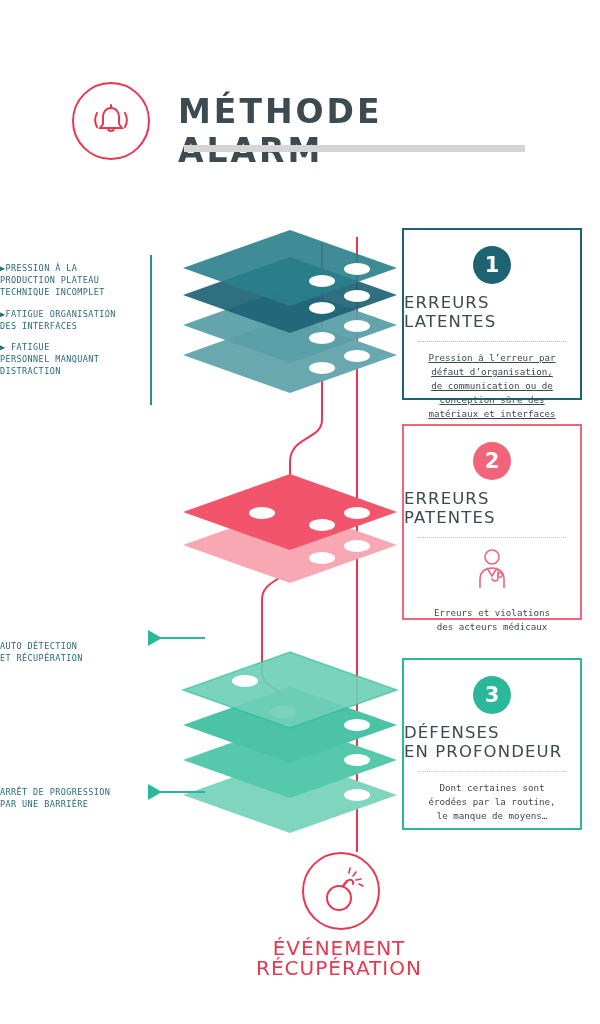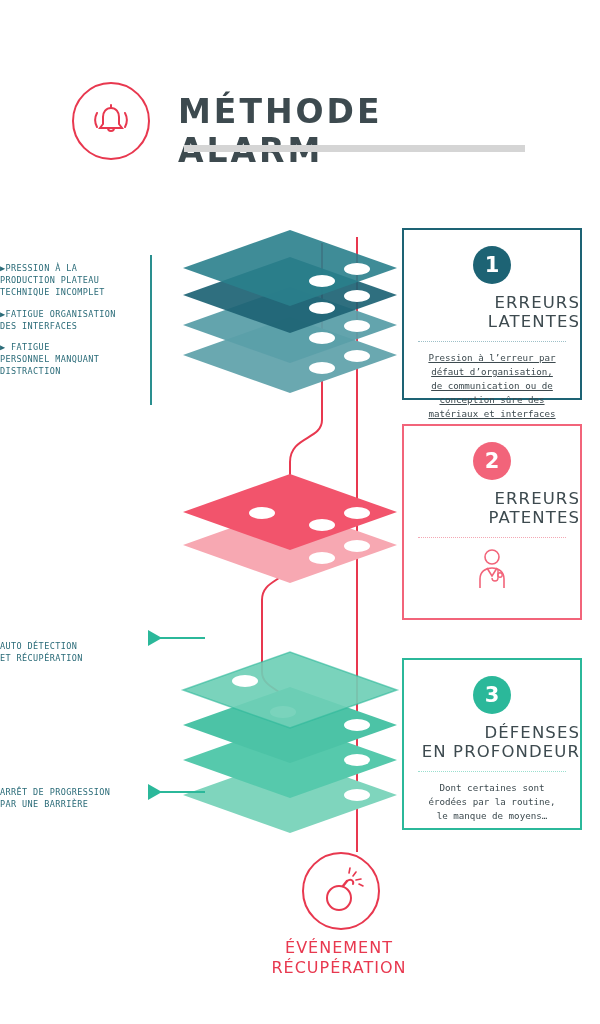--- a/index.html
+++ b/index.html
@@ -27,21 +27,21 @@
   .rule-v{position:absolute;width:2px;background:#2a8f8f;}
 
   
   .card{position:absolute;box-sizing:border-box;background:#fff;}
   .card .num{
     width:38px;height:38px;border-radius:50%;margin:0 auto;
     display:flex;align-items:center;justify-content:center;
     color:#fff;font-size:21px;font-family:"DejaVu Sans",sans-serif;font-weight:bold;
   }
   .card .ttl{
-    text-align:right;font-size:16.5px;letter-spacing:1.1px;
+    text-align:left;font-size:16.5px;letter-spacing:1.1px;
     font-family:"DejaVu Sans",sans-serif;margin-top:9px;color:#3d4a4f;
   }
   .card .sep{border-top:1.5px dotted #bbb;margin:10px 14px 0 14px;}
   .card .body{
     text-align:center;font-family:"DejaVu Sans Mono",monospace;
     font-size:9.2px;line-height:14px;color:#3d4a4f;padding:9px 14px 0 14px;
   }
   .card1{left:402px;top:228px;width:180px;height:172px;border:2px solid #1d6374;}
   .card1 .num{background:#1d6374;}
   .card1 .sep{border-color:#9dc0c8;}
@@ -49,21 +49,21 @@
   .card2 .num{background:#f2647a;}
   .card2 .sep{border-color:#f3a8b4;}
   .card3{left:402px;top:658px;width:180px;height:172px;border:2px solid #2bb89a;}
   .card3 .num{background:#2bb89a;}
   .card3 .sep{border-color:#9adfcf;}
 
   
   .bomb-circle{position:absolute;left:302px;top:852px;width:74px;height:74px;border:2px solid #e8384f;border-radius:50%;}
   .bomb-circle svg{position:absolute;left:50%;top:50%;transform:translate(-50%,-50%);}
   .evt{position:absolute;left:219px;top:938px;width:240px;text-align:center;color:#e8384f;
-       font-family:"DejaVu Sans",sans-serif;font-size:16px;line-height:20px;letter-spacing:1px;}
+       font-family:"DejaVu Sans",sans-serif;font-size:20px;line-height:20px;letter-spacing:1px;}
 
   .svg-layer{position:absolute;left:0;top:0;width:600px;height:1024px;pointer-events:none;}
 </style>
 </head>
 <body>
 
 <div class="root">
 
   <div class="hdr-bell">
     <svg width="44" height="44" viewBox="0 0 44 44">
@@ -200,20 +200,22 @@
     <div class="sep"></div>
     <div style="text-align:center;margin-top:6px;">
       <svg width="52" height="52" viewBox="0 0 52 52">
         <circle cx="26" cy="13" r="7" fill="none" stroke="#f2647a" stroke-width="1.6"></circle>
         <path d="M14 44 v-9 c0 -7 5 -11 12 -11 c7 0 12 4 12 11 v9" fill="none" stroke="#f2647a" stroke-width="1.6"></path>
         <path d="M21 24 l5 8 l5 -8" fill="none" stroke="#f2647a" stroke-width="1.6"></path>
         <path d="M32 26 v8 a3 3 0 0 1 -6 0" fill="none" stroke="#f2647a" stroke-width="1.4"></path>
         <circle cx="34" cy="31" r="2.2" fill="none" stroke="#f2647a" stroke-width="1.4"></circle>
       </svg>
     </div>
+    <div class="body" style="white-space:pre-line;padding-top:6px;">Erreurs et violations
+des acteurs médicaux</div>
   </div>
 
   <div class="card card3">
     <div style="height:16px"></div>
     <div class="num">3</div>
     <div class="ttl" style="white-space:pre-line;">DÉFENSES
 EN PROFONDEUR</div>
     <div class="sep"></div>
     <div class="body" style="white-space:pre-line;">Dont certaines sont
 érodées par la routine,

